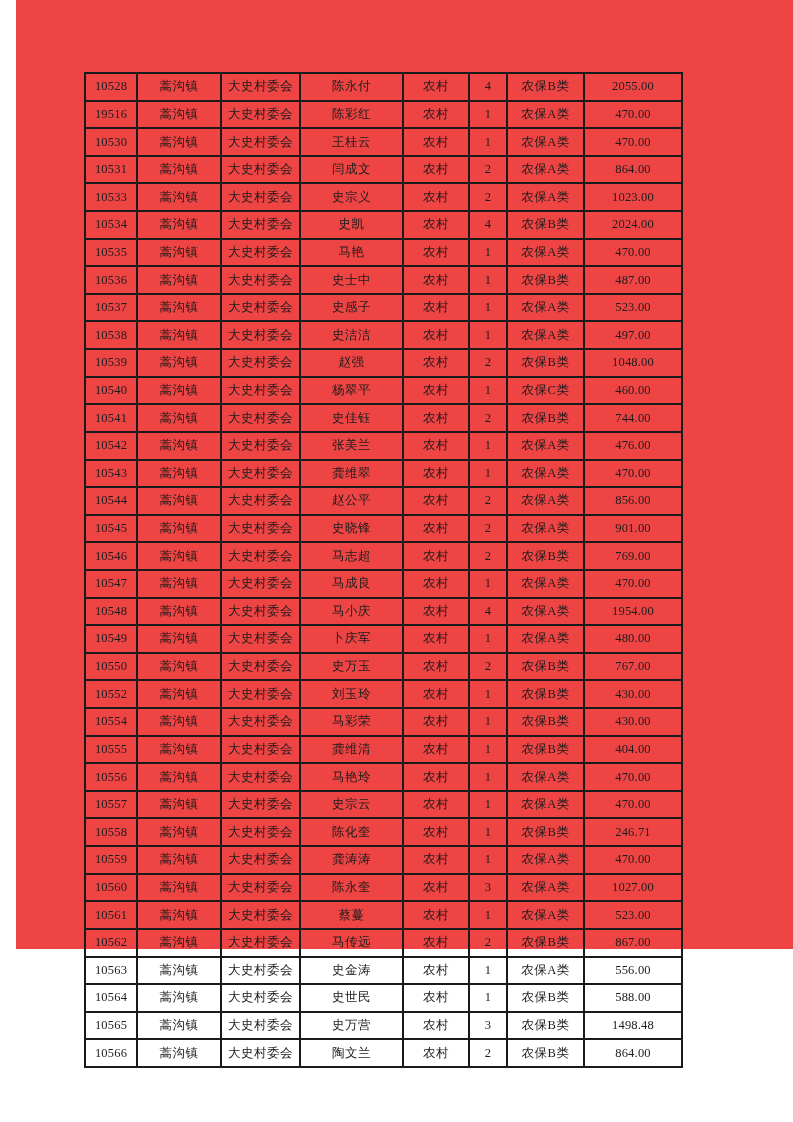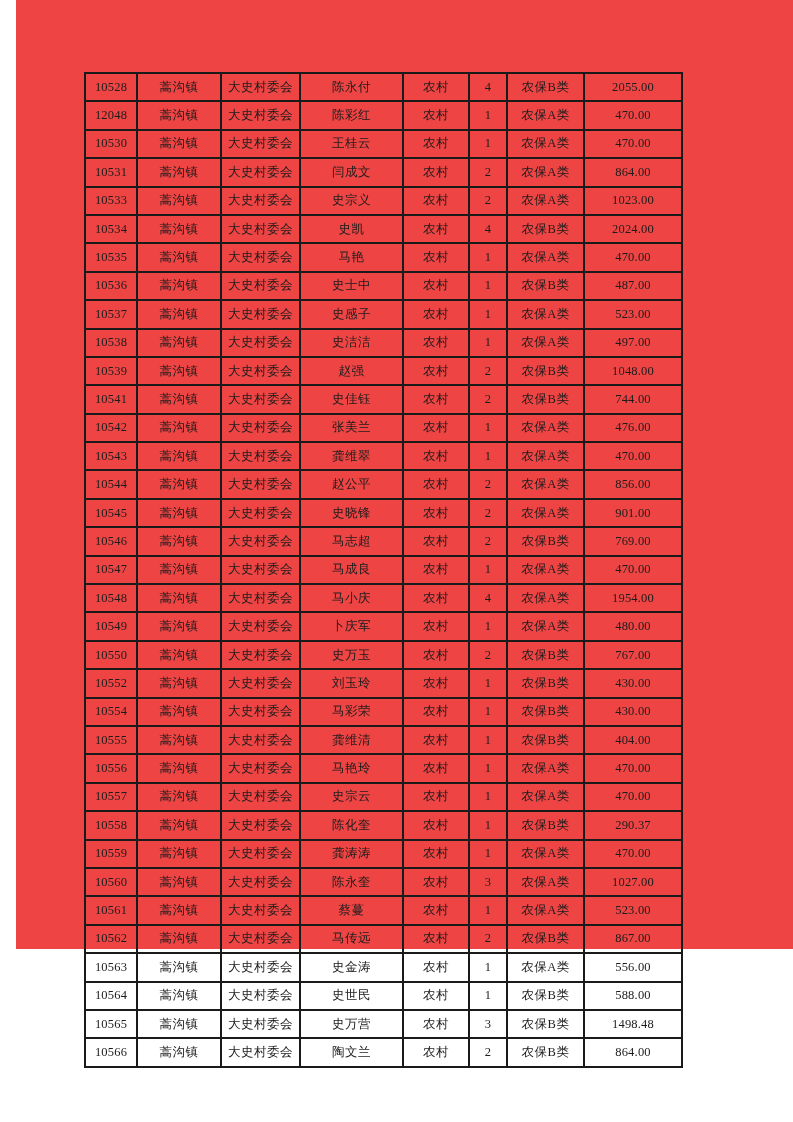--- a/index.html
+++ b/index.html
@@ -64,21 +64,21 @@
           <td class="num">10528</td>
           <td>蒿沟镇</td>
           <td>大史村委会</td>
           <td>陈永付</td>
           <td>农村</td>
           <td class="num">4</td>
           <td>农保B类</td>
           <td class="num">2055.00</td>
         </tr>
         <tr>
-          <td class="num">12048</td>
+          <td class="num">19516</td>
           <td>蒿沟镇</td>
           <td>大史村委会</td>
           <td>陈彩红</td>
           <td>农村</td>
           <td class="num">1</td>
           <td>农保A类</td>
           <td class="num">470.00</td>
         </tr>
         <tr>
           <td class="num">10530</td>
@@ -164,20 +164,30 @@
           <td class="num">10539</td>
           <td>蒿沟镇</td>
           <td>大史村委会</td>
           <td>赵强</td>
           <td>农村</td>
           <td class="num">2</td>
           <td>农保B类</td>
           <td class="num">1048.00</td>
         </tr>
         <tr>
+          <td class="num">10540</td>
+          <td>蒿沟镇</td>
+          <td>大史村委会</td>
+          <td>杨翠平</td>
+          <td>农村</td>
+          <td class="num">1</td>
+          <td>农保C类</td>
+          <td class="num">460.00</td>
+        </tr>
+        <tr>
           <td class="num">10541</td>
           <td>蒿沟镇</td>
           <td>大史村委会</td>
           <td>史佳钰</td>
           <td>农村</td>
           <td class="num">2</td>
           <td>农保B类</td>
           <td class="num">744.00</td>
         </tr>
         <tr>
@@ -321,21 +331,21 @@
           <td class="num">470.00</td>
         </tr>
         <tr>
           <td class="num">10558</td>
           <td>蒿沟镇</td>
           <td>大史村委会</td>
           <td>陈化奎</td>
           <td>农村</td>
           <td class="num">1</td>
           <td>农保B类</td>
-          <td class="num">290.37</td>
+          <td class="num">246.71</td>
         </tr>
         <tr>
           <td class="num">10559</td>
           <td>蒿沟镇</td>
           <td>大史村委会</td>
           <td>龚涛涛</td>
           <td>农村</td>
           <td class="num">1</td>
           <td>农保A类</td>
           <td class="num">470.00</td>

